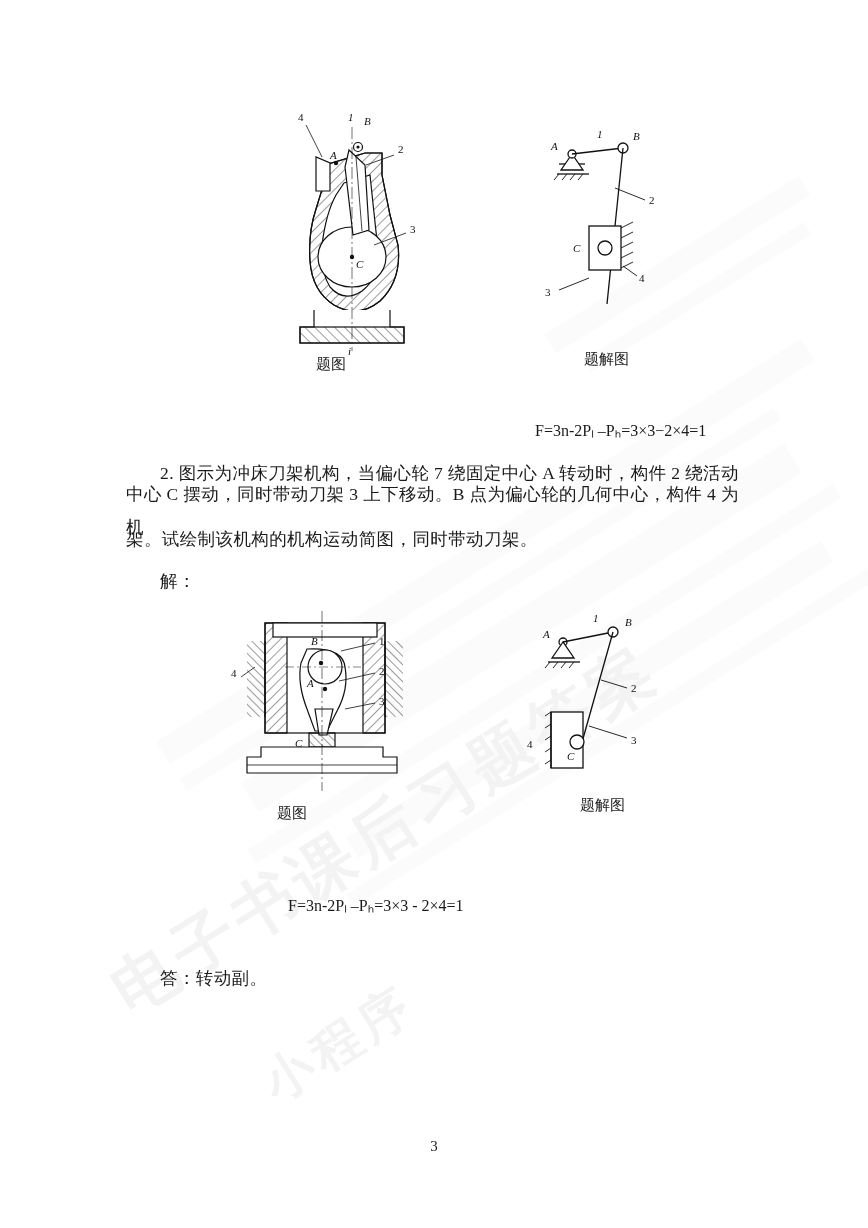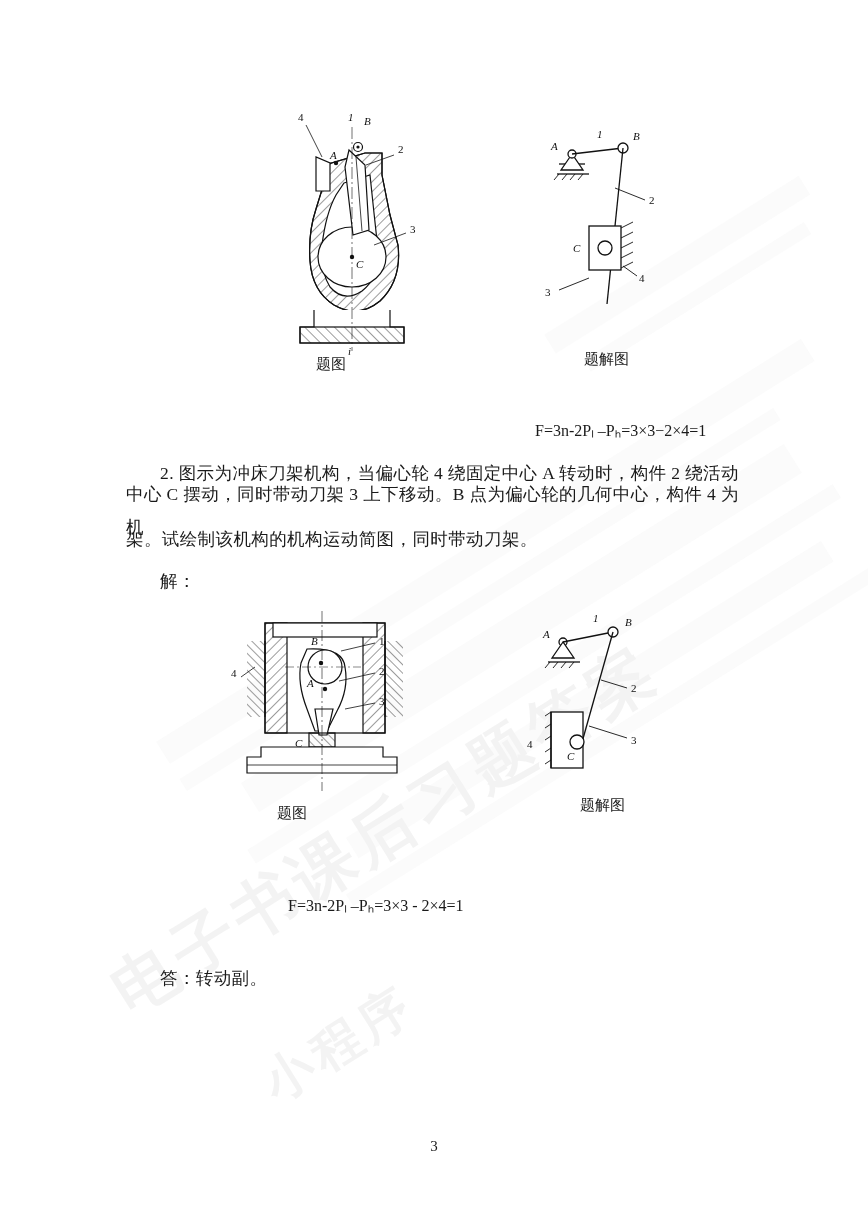--- a/index.html
+++ b/index.html
@@ -204,21 +204,21 @@
       <text class="lbl-i" x="26" y="32">A</text>
       <text class="lbl" x="124" y="86">2</text>
       <text class="lbl-i" x="48" y="134">C</text>
       <text class="lbl" x="20" y="178">3</text>
       <text class="lbl" x="114" y="164">4</text>
     </svg>
   </div>
   <div class="figlabel" style="left:584px; top:350px;">题解图</div>
   <div class="formula" style="left:535px; top:395px;margin-top:24px;">F=3n-2Pₗ –Pₕ=3×3−2×4=1</div>
 
-  <div class="para indent" style="left:126px; top:457px; width:628px;">2. 图示为冲床刀架机构，当偏心轮 4 绕固定中心 A 转动时，构件 2 绕活动</div>
+  <div class="para indent" style="left:126px; top:457px; width:628px;">2. 图示为冲床刀架机构，当偏心轮 7 绕固定中心 A 转动时，构件 2 绕活动</div>
   <div class="para" style="left:126px; top:478px; width:628px;">中心 C 摆动，同时带动刀架 3 上下移动。B 点为偏心轮的几何中心，构件 4 为机</div>
   <div class="para" style="left:126px; top:523px; width:628px;">架。试绘制该机构的机构运动简图，同时带动刀架。</div>
   <div class="para indent" style="left:126px; top:565px; width:628px;">解：</div>
 
   <div class="fig" style="left:215px; top:605px;">
     <svg width="260" height="200" viewBox="0 0 260 200">
       <defs>
         <pattern id="hatchC" width="7" height="7" patternTransform="rotate(45)" patternUnits="userSpaceOnUse">
           <line x1="0" y1="0" x2="0" y2="7" stroke="#222" stroke-width="0.9"></line>
         </pattern>

